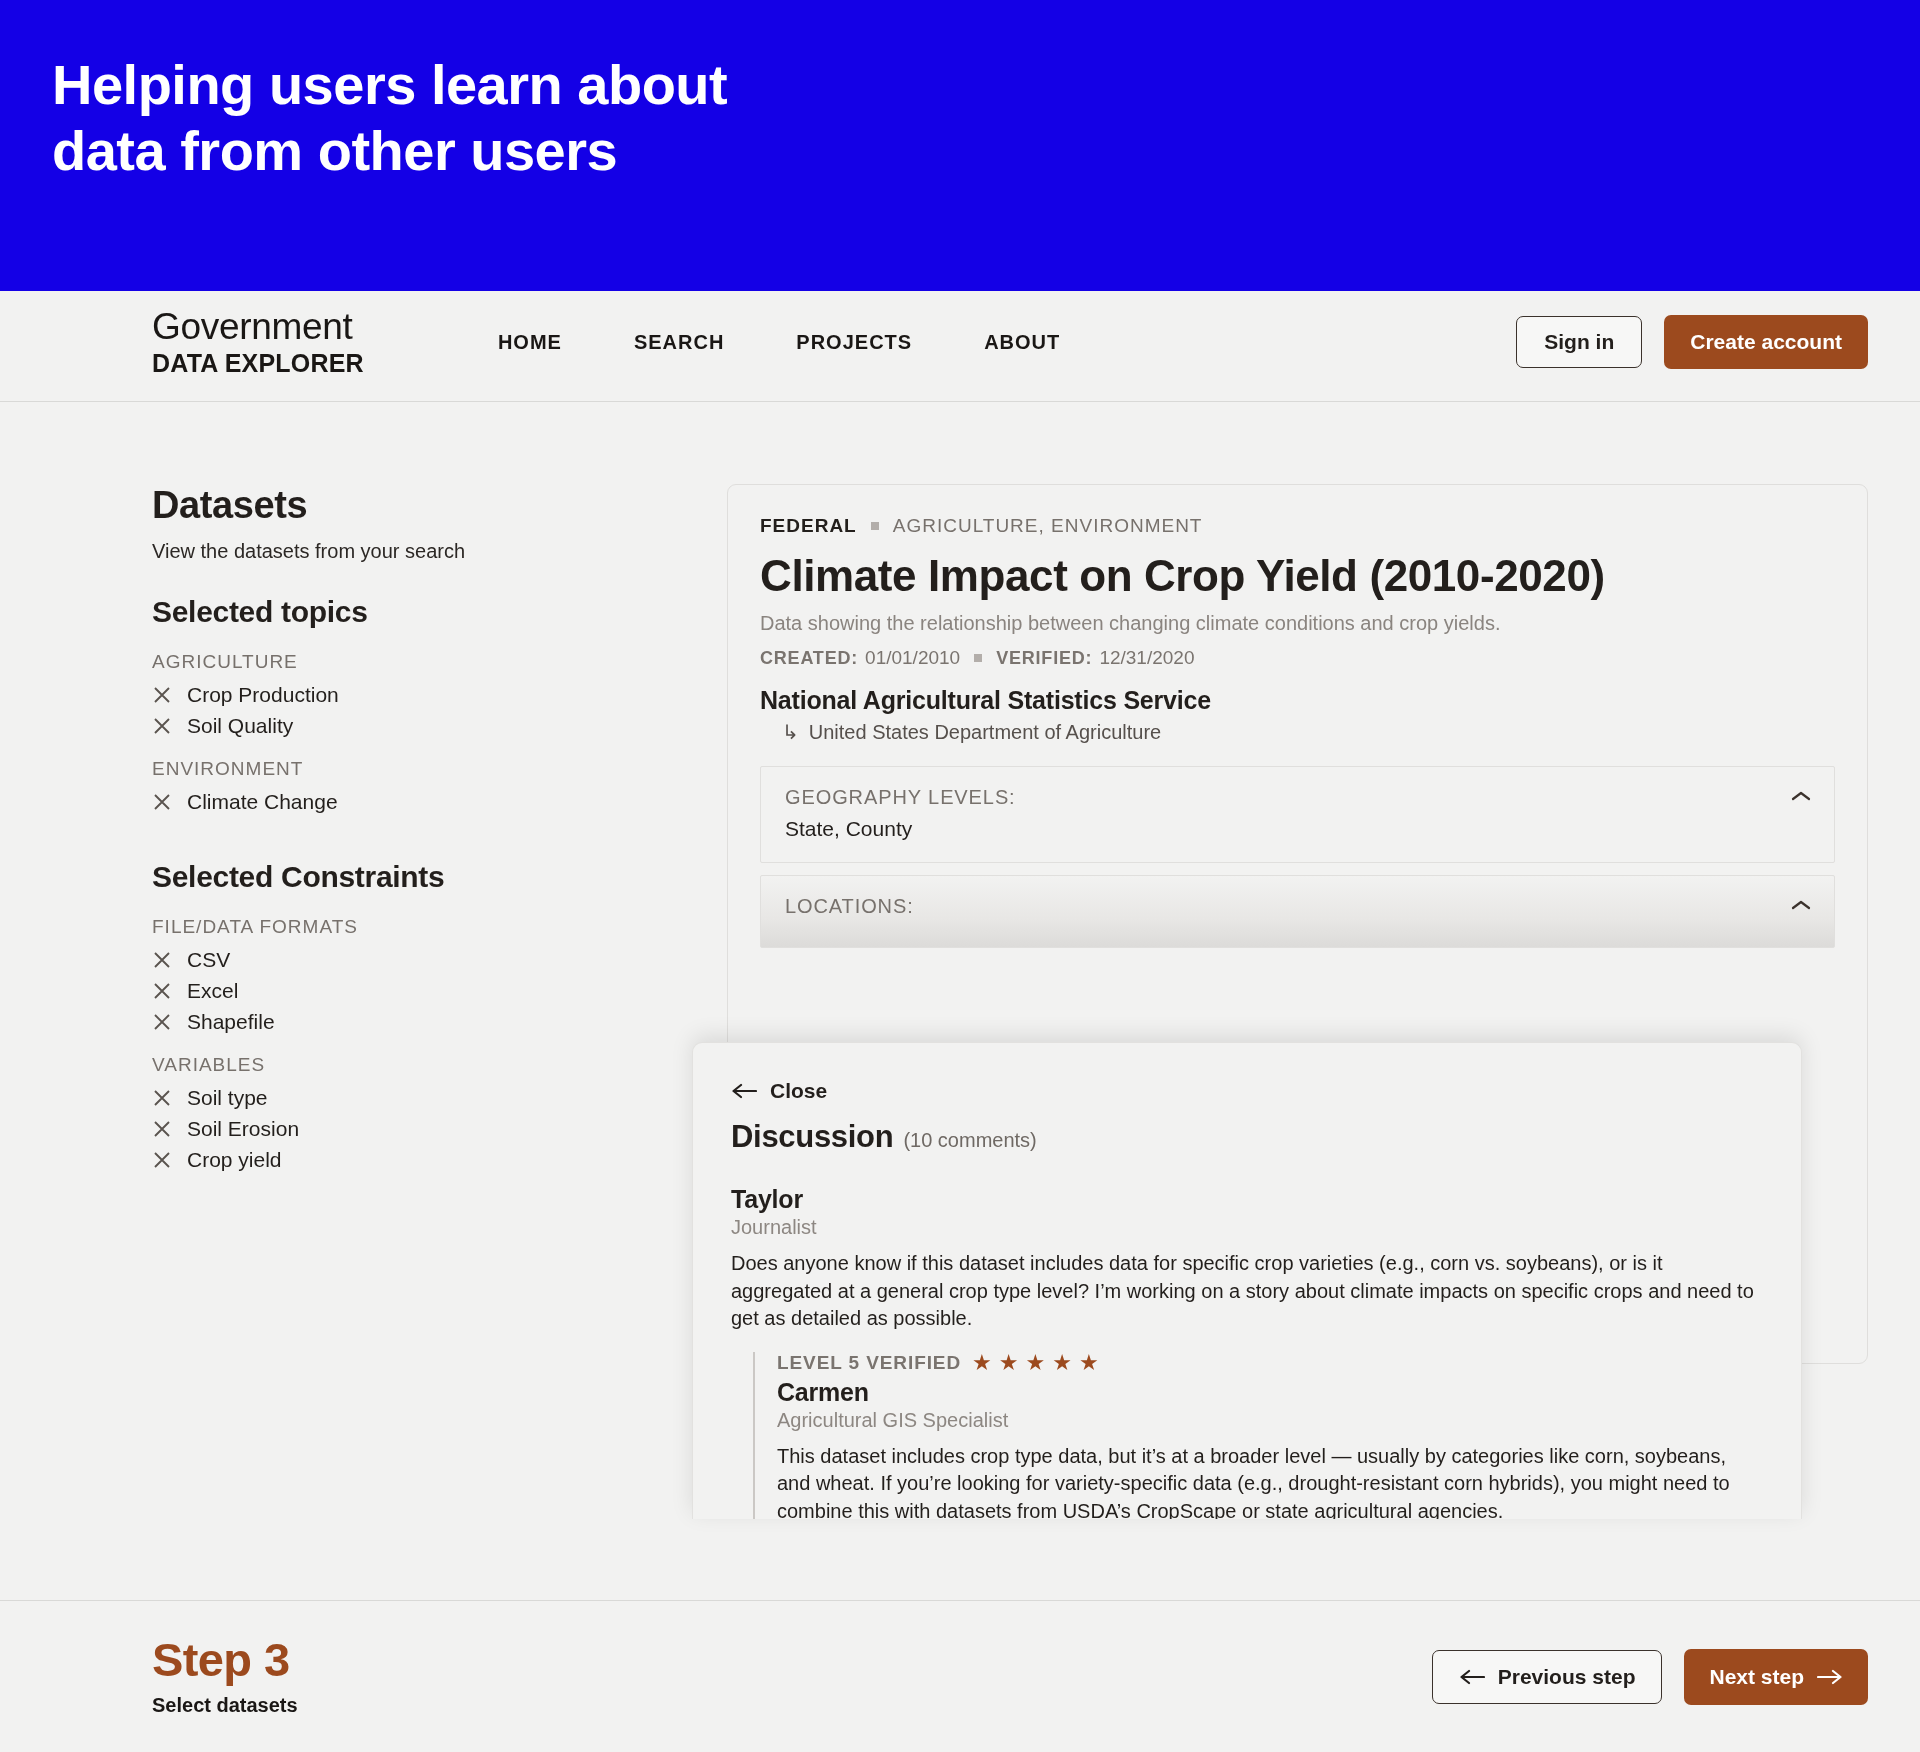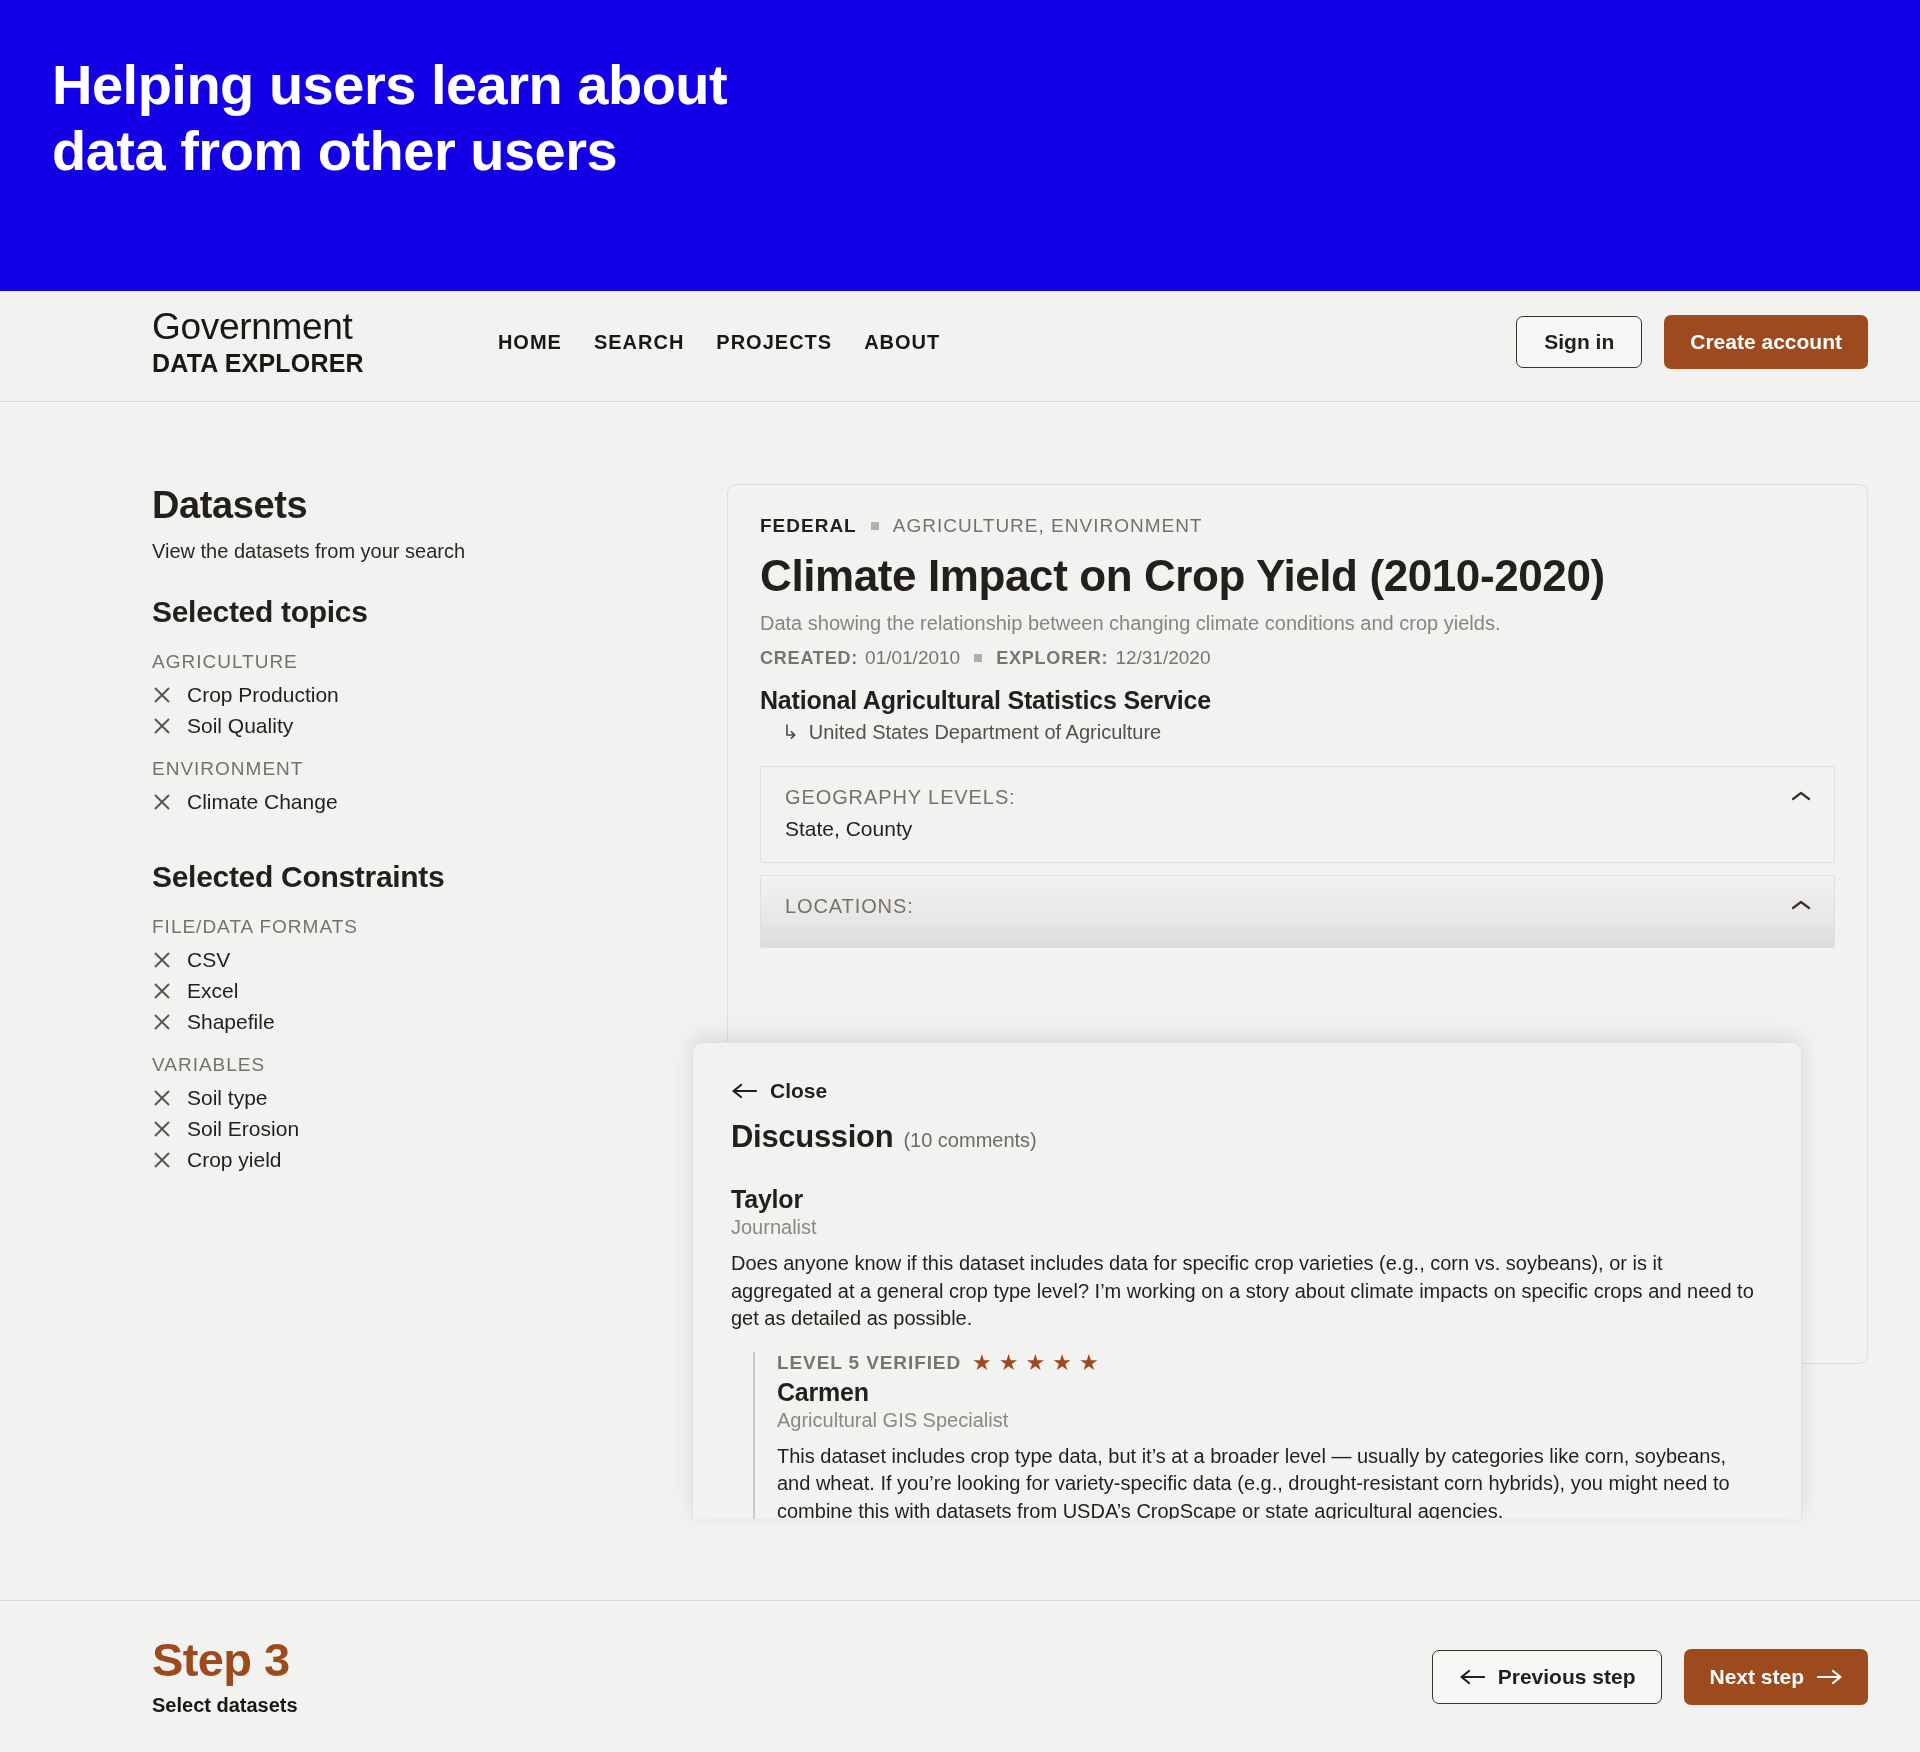--- a/index.html
+++ b/index.html
@@ -60,21 +60,21 @@
     margin-bottom: 6px;
   }
   .logo-bottom {
     font-size: 25px;
     font-weight: bold;
     letter-spacing: 0.2px;
     color: #1a1715;
   }
   .nav-links {
     display: flex;
-    gap: 32px;
+    gap: 72px;
     margin-left: 134px;
     align-items: center;
   }
   .nav-link {
     font-size: 20px;
     font-weight: bold;
     letter-spacing: 1px;
     color: #1a1715;
     text-decoration: none;
     cursor: pointer;
@@ -433,21 +433,21 @@
         <div class="card-title">Climate Impact on Crop Yield (2010-2020)</div>
         <div class="card-desc">Data showing the relationship between changing climate conditions and crop yields.</div>
 
         <div class="card-dates">
           <span class="date-pair">
             <span class="date-k">CREATED:</span>
             <span class="date-v">01/01/2010</span>
           </span>
           <span class="tag-dot"></span>
           <span class="date-pair">
-            <span class="date-k">EXPLORER:</span>
+            <span class="date-k">VERIFIED:</span>
             <span class="date-v">12/31/2020</span>
           </span>
         </div>
 
         <div class="card-agency">National Agricultural Statistics Service</div>
         <div class="card-parent">
           <span class="arrow-hook">↳</span>
           <span>United States Department of Agriculture</span>
         </div>
 

